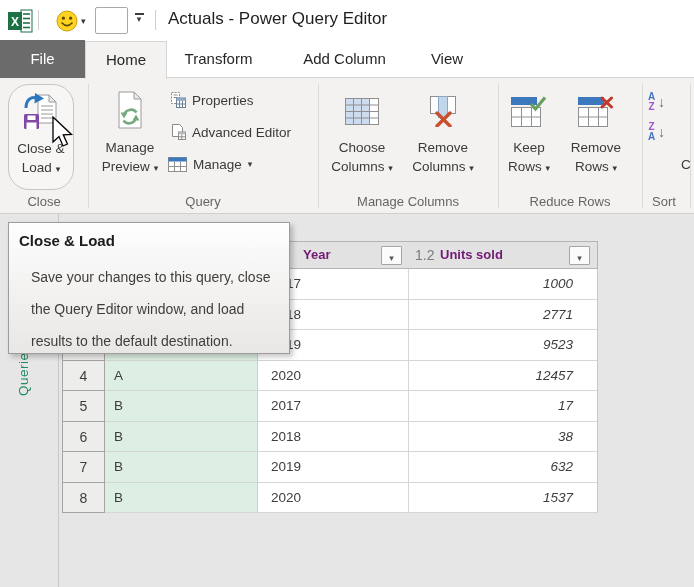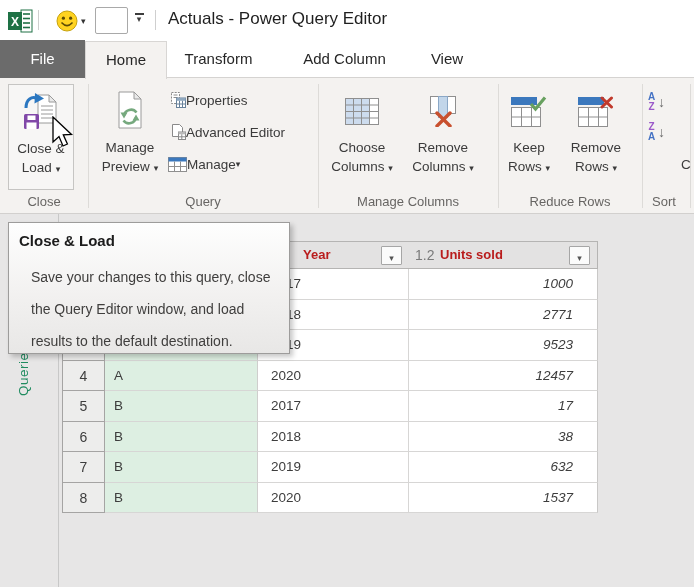--- a/index.html
+++ b/index.html
@@ -36,39 +36,39 @@
   .ribbon { position:absolute; left:0; top:78px; width:694px; height:136px; background:#f4f2f0;
             border-bottom:1px solid #d2d0ce; }
   .rsep { position:absolute; top:84px; height:124px; border-left:1px solid #dddbd8; }
   .grp-label { position:absolute; top:194px; font-size:13px; color:#676563; text-align:center; }
   .rbtn { position:absolute; top:84px; height:106px; display:flex; flex-direction:column;
           align-items:center; cursor:default; }
   .rbtn .ico { height:54px; display:flex; align-items:center; justify-content:center; }
   .rbtn .lbl { font-size:13.5px; color:#3b3b3b; line-height:19px; text-align:center; white-space:nowrap; }
   .rbtn-hover { border:1px solid #c6c5c3; background:#f7f6f5; }
   .dd { font-size:9px; color:#3b3b3b; }
-  .smallbtn { position:absolute; display:flex; align-items:center; height:22px; }
+  .smallbtn { position:absolute; display:flex; align-items:center; gap:6px; height:22px; }
   .smallbtn .slbl { font-size:13.5px; color:#3b3b3b; white-space:nowrap; }
   .sortbtn { position:absolute; left:646px; display:flex; align-items:center; gap:1px; width:36px; height:27px; }
   .sort-letters { width:11px; text-align:center; font-weight:bold; font-size:10px; line-height:9.5px; }
   .c-blue { color:#4472c4; } .c-purple { color:#9b59c9; }
   .sort-arrow { font-size:14px; color:#6d6d6d; }
   .partial-next { position:absolute; left:681px; top:157px; font-size:13.5px; color:#3b3b3b; }
 
   
   .pane-line { position:absolute; left:58px; top:214px; height:373px; border-left:1px solid #c8c8c8; }
   .queries-label { position:absolute; left:16px; top:338px; height:58px; writing-mode:vertical-rl;
                    transform:rotate(180deg); font-size:13.5px; color:#1f8b5f; z-index:5; letter-spacing:0.5px; }
 
   
   .hcell { position:absolute; top:241px; height:28px; background:#e3e2e2;
            border-top:1px solid #b5b4b3; border-bottom:1px solid #b5b4b3; border-right:1px solid #b5b4b3; }
   .hcell.first { border-left:1px solid #a5a4a3; }
   .h-type { position:absolute; top:0; font-size:13px; font-weight:bold; color:#8a8a8a; line-height:26px; }
-  .h-name { position:absolute; top:0; font-size:13px; font-weight:bold; color:#b91c1c; line-height:26px; white-space:nowrap; }
+  .h-name { position:absolute; top:0; font-size:13px; font-weight:bold; color:#701a75; line-height:26px; white-space:nowrap; }
   .h-dd { position:absolute; right:7px; top:4px; width:21px; height:19px; background:#fbfbfb;
           border:1px solid #a6a6a6; border-radius:1px; text-align:center; line-height:17px; }
   .h-dd .dd { font-size:9px; color:#555; }
   .rows-wrap { position:absolute; left:62px; top:269px; width:536px; }
   .trow { position:relative; height:30.5px; }
   .cell { position:absolute; top:0; height:100%; line-height:30px; font-size:13.5px; color:#3d3d3d; }
   .c-num { left:0; width:43px; background:#ededec; border:1px solid #a5a4a3; border-top:none;
            text-align:center; font-size:14px; }
   .c-prod { left:43px; width:153px; background:#ddefe2; border-right:1px solid #cfcecd;
             border-bottom:1px solid #d7d6d5; padding-left:9px; }
@@ -122,21 +122,21 @@
 
   <div class="tabstrip"></div>
   <div class="tab tab-file">File</div>
   <div class="tab tab-home">Home</div>
   <div class="tab tab-addcol">Add Column</div>
   <div class="tab tab-transform">Transform</div>
   <div class="tab tab-view">View</div>
 
   <div class="ribbon"></div>
 
-  <div class="rbtn rbtn-hover" style="left:8px; width:66px;">
+  <div class="rbtn rbtn-hover" style="left:8px; width:66px;border-radius:21px;">
     <div class="ico">
       <svg width="36" height="40" viewBox="0 0 36 40">
         <path d="M15 3 h11 l7 7 v21 h-18 z" fill="#fff" stroke="#9a9a9a"></path>
         <path d="M26 3 l7 7 h-7 z" fill="#e9e9e9" stroke="#9a9a9a"></path>
         <g stroke="#9a9a9a">
             <line x1="18" y1="14" x2="30" y2="14"></line>
             <line x1="18" y1="18" x2="30" y2="18"></line>
         <line x1="18" y1="22" x2="30" y2="22"></line>
             <line x1="18" y1="26" x2="30" y2="26"></line>
           </g>

